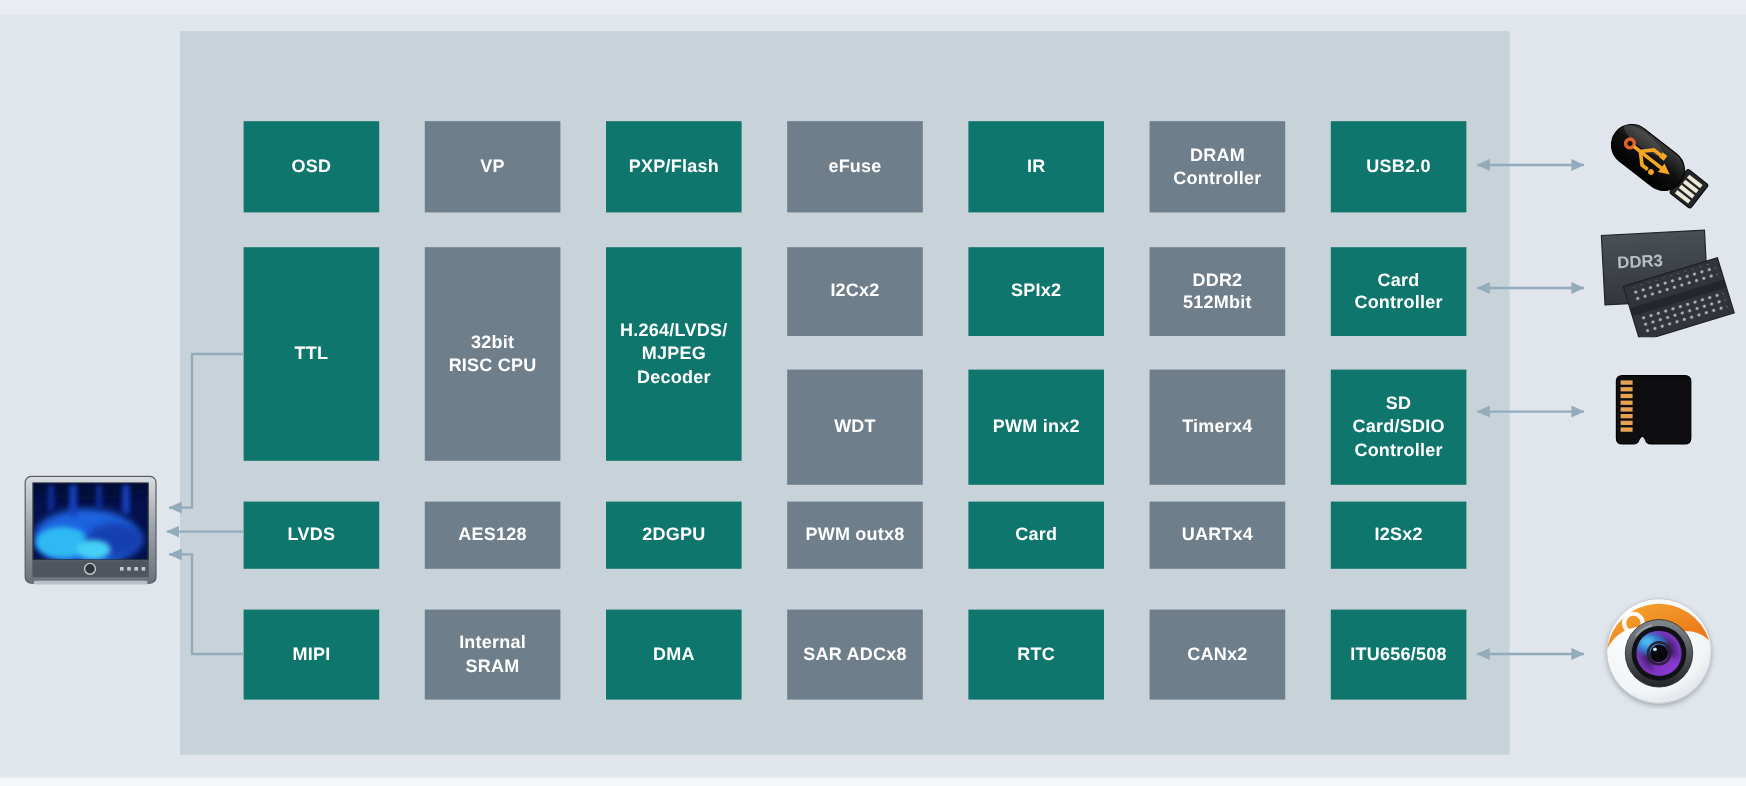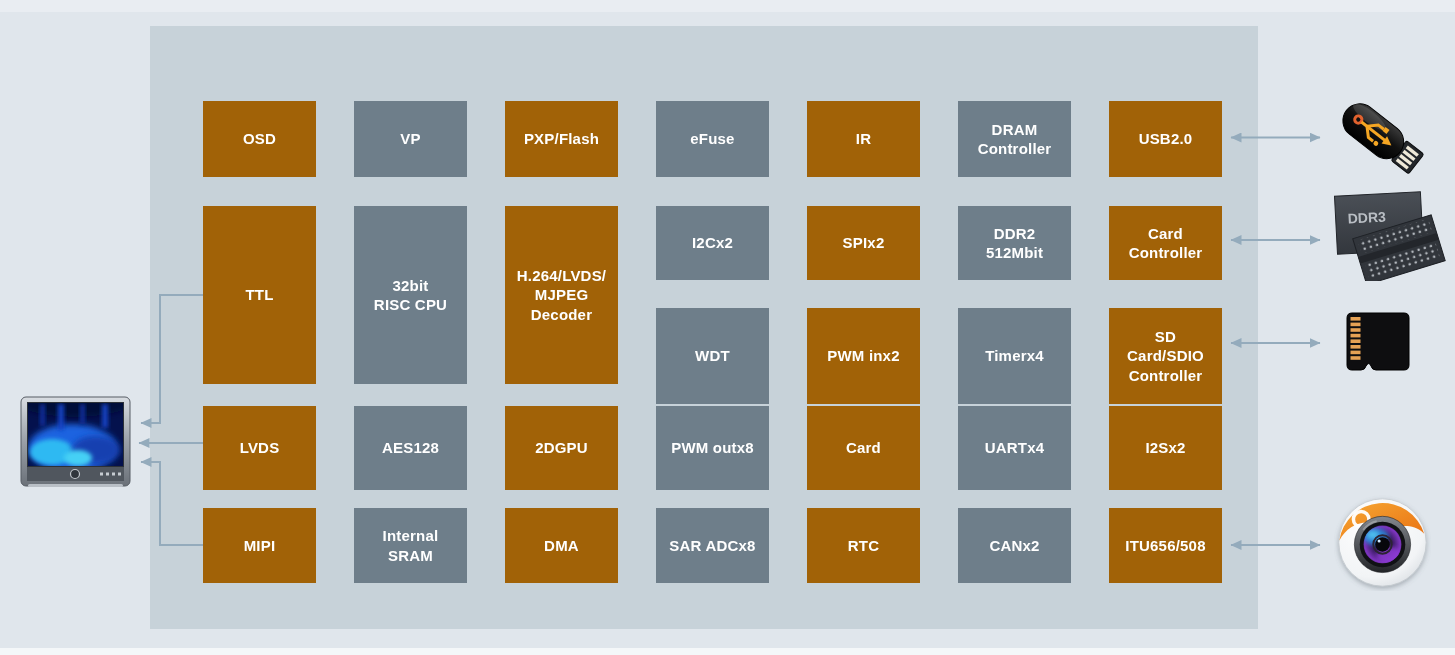--- a/index.html
+++ b/index.html
@@ -11,28 +11,28 @@
   .top-strip{position:absolute;left:0;top:0;width:1455px;height:12px;background:#e9edf2}
   .bottom-strip{position:absolute;left:0;top:648px;width:1455px;height:7px;background:#f4f7f9}
   .panel{position:absolute;left:150px;top:26px;width:1108px;height:603px;background:#c7d2d9}
   .block{
     position:absolute;width:113px;
     display:flex;align-items:center;justify-content:center;
     text-align:center;color:#fff;
     font-weight:700;font-size:15px;line-height:1.3;letter-spacing:.2px;
     white-space:pre-line;
   }
-  .red{background:#a16207}
+  .red{background:#0f766e}
   .gray{background:#6e7e8a}
   .c1{left:203px}.c2{left:354px}.c3{left:505px}.c4{left:656px}.c5{left:807px}.c6{left:958px}.c7{left:1109px}
   .r1{top:101px;height:76px}
   .rt{top:206px;height:178px}
   .r2a{top:206px;height:74px}
   .r2b{top:308px;height:96px}
-  .r3{top:406px;height:84px}
+  .r3{top:418px;height:56px}
   .r4{top:508px;height:75px}
   .wires{position:absolute;left:0;top:0;pointer-events:none}
   .icon{position:absolute}
 </style>
 </head>
 <body>
 
 <div class="top-strip"></div>
 <div class="bottom-strip"></div>
 <div class="panel"></div>

